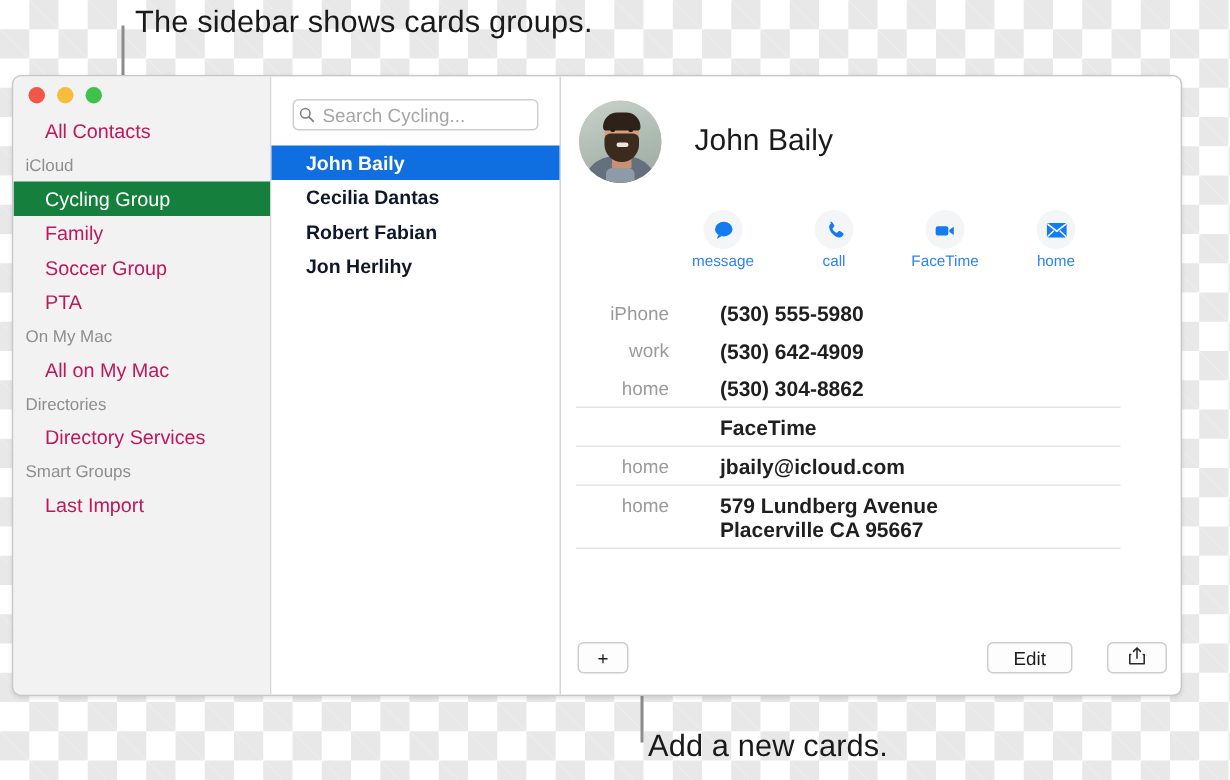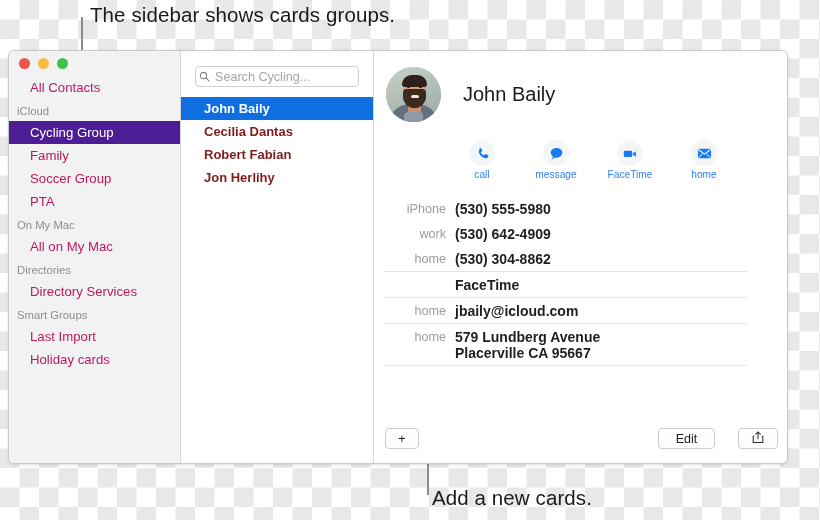--- a/index.html
+++ b/index.html
@@ -75,21 +75,21 @@
   .side-row {
     height: 23px;
     line-height: 23px;
     font-size: 13.2px;
     color: #be185d;
     padding-left: 21px;
     white-space: nowrap;
     overflow: hidden;
   }
   .side-row.selected {
-    background: #4c1d95;
+    background: #15803d;
     color: #ffffff;
   }
   .side-header {
     height: 22px;
     line-height: 24px;
     font-size: 11.3px;
     color: #8e8e8e;
     padding-left: 8px;
     white-space: nowrap;
   }
@@ -129,21 +129,21 @@
     padding: 0;
   }
   #search-input::placeholder { color: #a6a6a6; }
 
   #contact-list { margin-top: 10px; }
   .contact-row {
     height: 23px;
     line-height: 23px;
     font-size: 13px;
     font-weight: bold;
-    color: #7f1d1d;
+    color: #0f172a;
     padding-left: 23px;
     white-space: nowrap;
   }
   .contact-row.selected { background: #0f6ee0; color: #ffffff; }
 
   
   #detail-col {
     flex: 1 1 auto;
     background: #ffffff;
     position: relative;
@@ -212,20 +212,21 @@
     color: #2f82f5;
     white-space: nowrap;
   }
 
   #fields { margin-top: 16px; padding: 0 20px 0 0; }
   .field-group { }
   .field-row {
     display: flex;
     align-items: flex-start;
     padding: 4.5px 0;
+    gap: 25px;
   }
   .field-label {
     width: 72px;
     text-align: right;
     font-size: 12.6px;
     color: #9b9b9b;
     padding-right: 9px;
     flex: 0 0 72px;
     line-height: 16px;
   }
@@ -289,21 +290,20 @@
           <div class="side-row selected">Cycling Group</div>
           <div class="side-row">Family</div>
           <div class="side-row">Soccer Group</div>
           <div class="side-row">PTA</div>
           <div class="side-header">On My Mac</div>
           <div class="side-row">All on My Mac</div>
           <div class="side-header">Directories</div>
           <div class="side-row">Directory Services</div>
           <div class="side-header">Smart Groups</div>
           <div class="side-row">Last Import</div>
-          <div class="side-row">Holiday cards</div>
         </div>
     </div>
 
     <div id="list-col">
       <div id="search-wrap">
         <div id="search-field">
           <span>
             <svg width="11" height="11" viewBox="0 0 16 16">
               <circle cx="6.6" cy="6.6" r="4.6" fill="none" stroke="#7d7d7d" stroke-width="1.5"></circle>
               <line x1="10.1" y1="10.1" x2="14.4" y2="14.4" stroke="#7d7d7d" stroke-width="1.6" stroke-linecap="round"></line>
@@ -334,33 +334,33 @@
           <span class="eyeL"></span>
           <span class="eyeR"></span>
         </div>
         <div id="contact-name">John Baily</div>
       </div>
 
       <div id="action-row">
           <div class="action">
             <div class="bubble">
               <svg width="15" height="15" viewBox="0 0 16 16">
-                <path d="M4.6 2.2c.7-.5 1.5-.3 1.9.4l1 1.7c.3.6.2 1.2-.3 1.6l-.7.6c-.2.2-.2.4-.1.6.5 1.1 1.6 2.2 2.7 2.7.2.1.4.1.6-.1l.6-.7c.4-.5 1-.6 1.6-.3l1.7 1c.7.4.9 1.2.4 1.9-.6.9-1.6 1.6-2.7 1.5-3.4-.3-7-3.9-7.3-7.3-.1-1.1.6-2.1 1.5-2.7z" fill="#147cf0"></path>
+                <ellipse cx="8" cy="7.2" rx="6.2" ry="5.2" fill="#147cf0"></ellipse>
+                <path d="M4.4 11 L3 14.3 L6.6 12.1 Z" fill="#147cf0"></path>
               </svg>
             </div>
-            <div class="lbl">call</div>
+            <div class="lbl">message</div>
           </div>
           <div class="action">
             <div class="bubble">
               <svg width="15" height="15" viewBox="0 0 16 16">
-                <ellipse cx="8" cy="7.2" rx="6.2" ry="5.2" fill="#147cf0"></ellipse>
-                <path d="M4.4 11 L3 14.3 L6.6 12.1 Z" fill="#147cf0"></path>
+                <path d="M4.6 2.2c.7-.5 1.5-.3 1.9.4l1 1.7c.3.6.2 1.2-.3 1.6l-.7.6c-.2.2-.2.4-.1.6.5 1.1 1.6 2.2 2.7 2.7.2.1.4.1.6-.1l.6-.7c.4-.5 1-.6 1.6-.3l1.7 1c.7.4.9 1.2.4 1.9-.6.9-1.6 1.6-2.7 1.5-3.4-.3-7-3.9-7.3-7.3-.1-1.1.6-2.1 1.5-2.7z" fill="#147cf0"></path>
               </svg>
             </div>
-            <div class="lbl">message</div>
+            <div class="lbl">call</div>
           </div>
           <div class="action">
             <div class="bubble">
               <svg width="16" height="15" viewBox="0 0 18 16">
                 <rect x="2" y="5" width="9.5" height="7" rx="1.6" fill="#147cf0"></rect>
                 <path d="M12.3 7.6 L15.6 5.4 L15.6 11.6 L12.3 9.4 Z" fill="#147cf0"></path>
               </svg>
             </div>
             <div class="lbl">FaceTime</div>
           </div>

